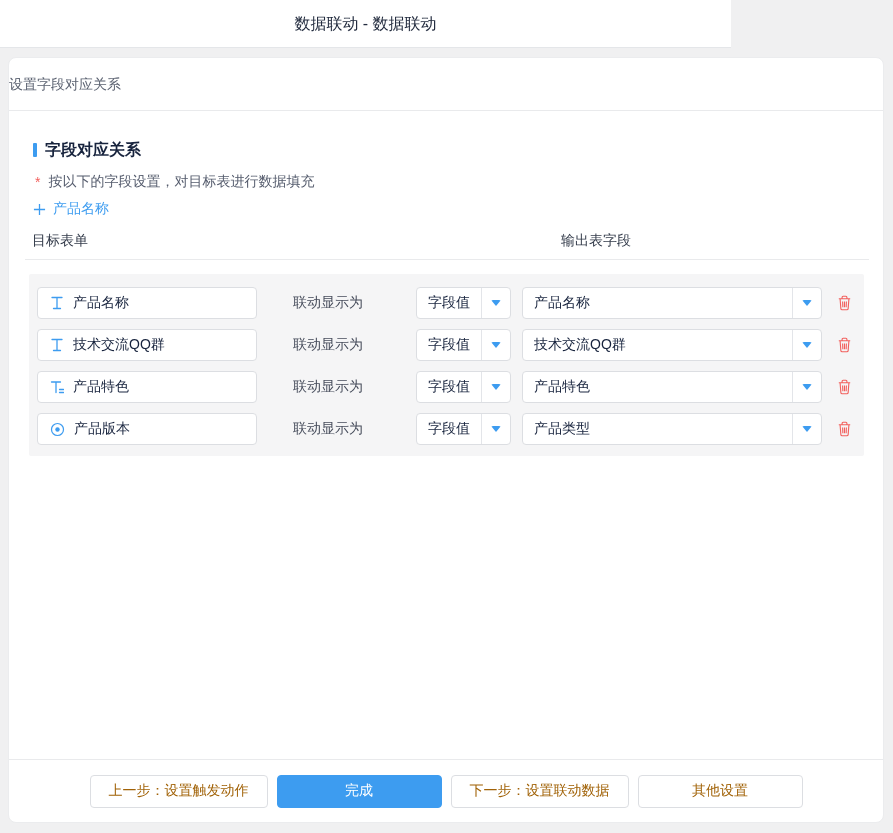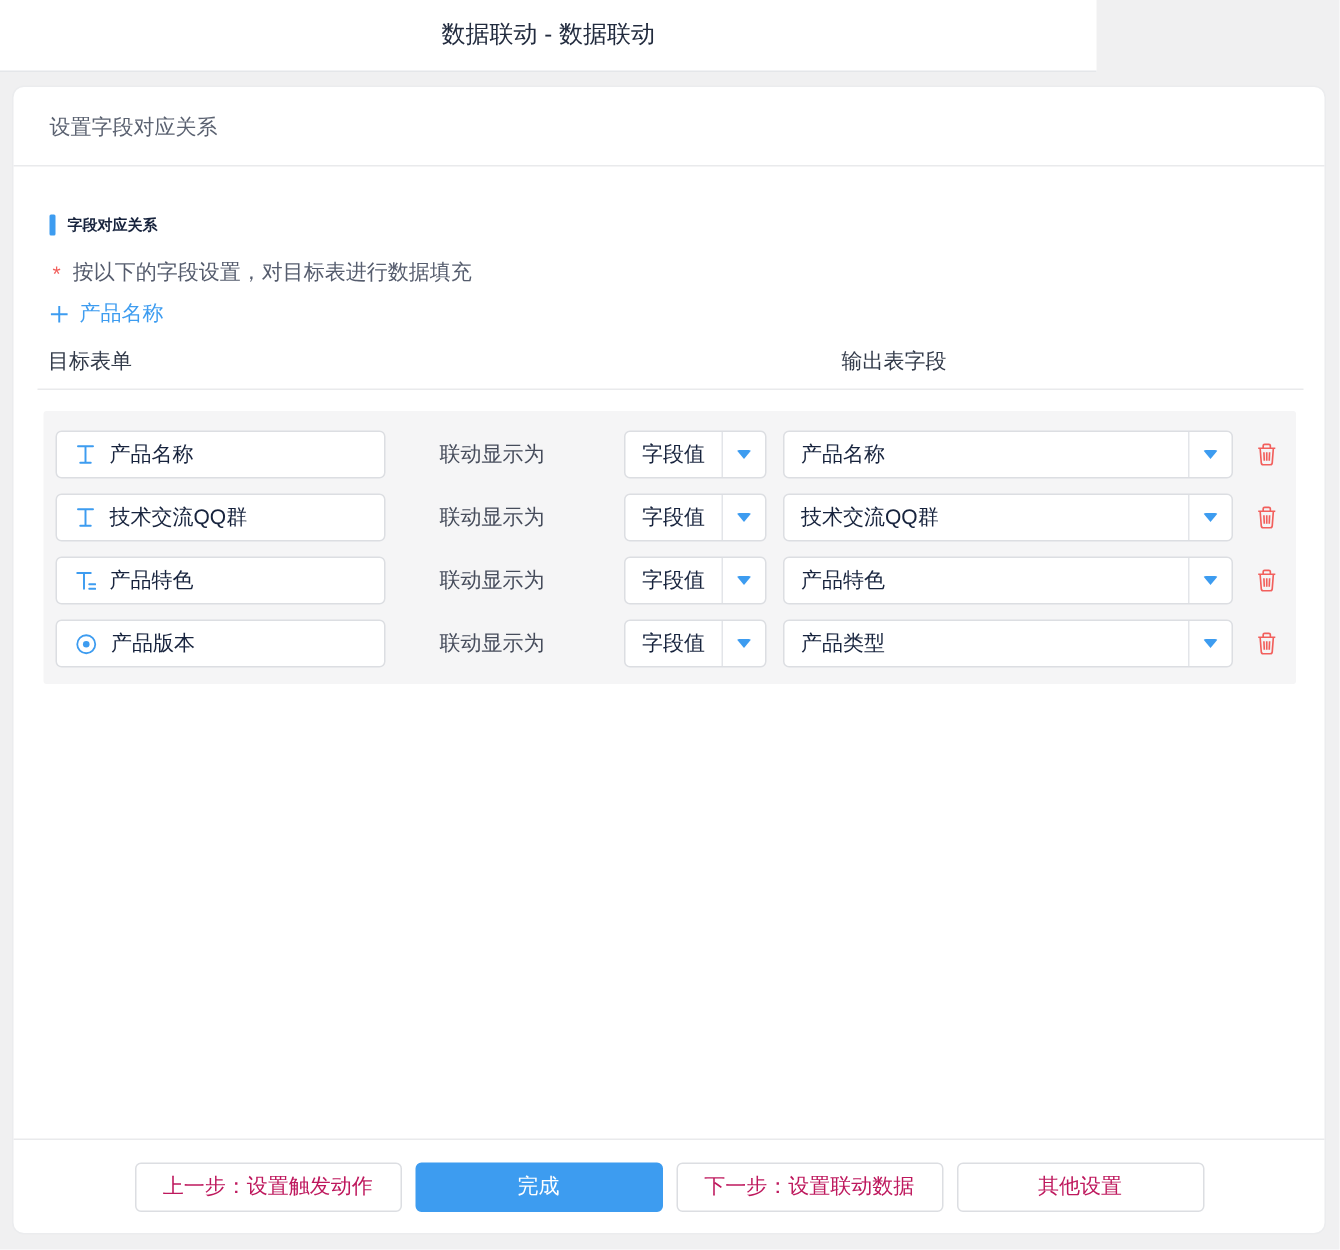--- a/index.html
+++ b/index.html
@@ -22,35 +22,35 @@
     text-align:center; line-height:47px; font-size:16px;
     color:#222b3e; font-weight:500;
   }
 
   
   .card {
     position:absolute; left:8px; top:57px; width:876px; height:766px;
     background:#fff; border:1px solid #ebecee; border-radius:8px;
   }
   .card-header {
-    height:53px; line-height:52px; padding-left:24px;
+    height:53px; line-height:52px; 
     font-size:14px; color:#5b6271;
     border-bottom:1px solid #e9eaec;
   }
 
   
   .section-title {
     position:absolute; left:24px; top:82px; height:20px;
     display:flex; align-items:center;
   }
   .accent-bar {
     display:inline-block; width:4px; height:14px; background:#3d9cf0;
     border-radius:1px; margin-right:8px;
   }
-  .section-title b { font-size:10px; color:#17233d; font-weight:bold; }
+  .section-title b { font-size:16px; color:#17233d; font-weight:bold; }
 
   .note-line {
     position:absolute; left:26px; top:114px; height:20px;
     font-size:14px; color:#555c6d; display:flex; align-items:center;
   }
   .required-mark { color:#f25f5c; margin-right:8px; font-size:14px; }
 
   .add-link {
     position:absolute; left:24px; top:141px; height:20px;
     display:flex; align-items:center; color:#3d9cf0; cursor:pointer;
@@ -110,21 +110,21 @@
 
   
   .footer {
     position:absolute; left:0; right:0; bottom:0; height:63px;
     border-top:1px solid #e9eaec;
     display:flex; align-items:center; justify-content:center; gap:9px;
   }
   .btn {
     height:33px; min-width:165px; padding:0 18px;
     background:#fff; border:1px solid #dcdee2; border-radius:4px;
-    font-size:14px; color:#be185d; font-family:"Liberation Sans", sans-serif;
+    font-size:14px; color:#a16207; font-family:"Liberation Sans", sans-serif;
     display:inline-flex; align-items:center; justify-content:center;
     cursor:pointer; white-space:nowrap;
   }
   .btn.primary { background:#3d9cf0; border-color:#3d9cf0; color:#fff; }
 </style>
 </head>
 <body>
 
 <div class="topbar">
   <div class="topbar-title">数据联动 - 数据联动</div>

